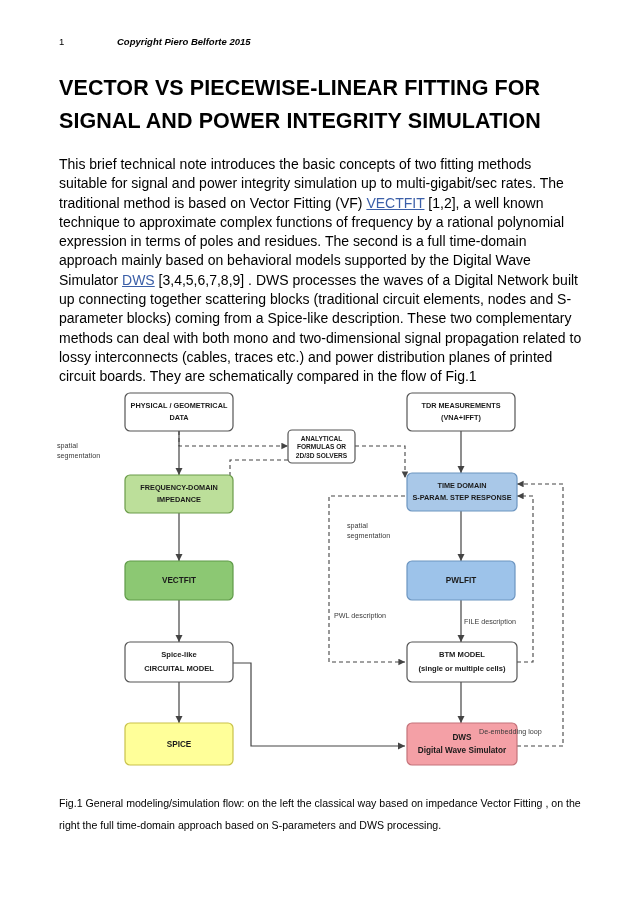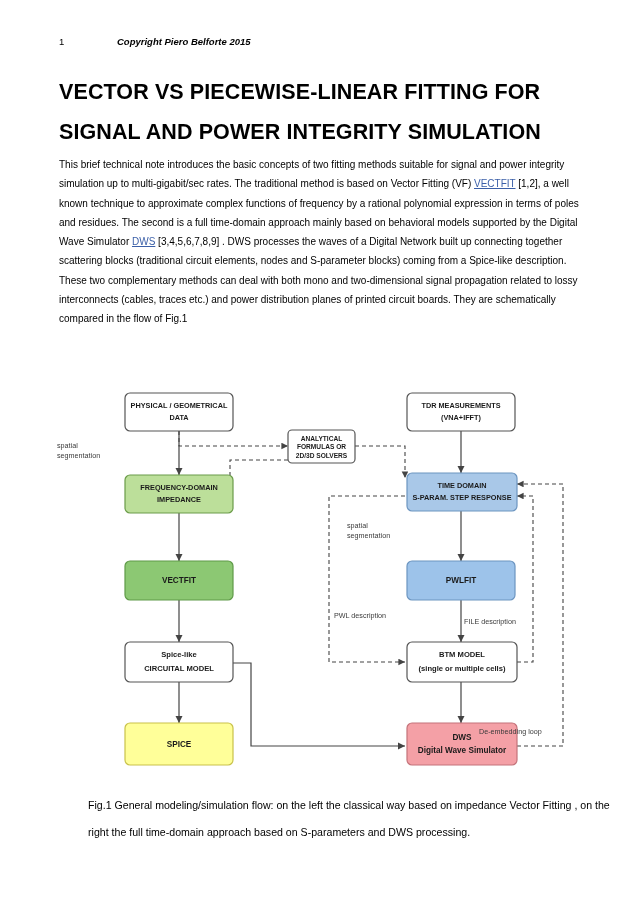--- a/index.html
+++ b/index.html
@@ -41,44 +41,43 @@
     font-size: 9.5px;
   }
   h1.title {
     position: absolute;
     left: 59px;
     top: 72px;
     width: 530px;
     margin: 0;
     font-size: 21.5px;
     font-weight: bold;
-    line-height: 40px;
+    line-height: 33px;
     letter-spacing: 0.1px;
   }
   .abstract {
     position: absolute;
     left: 59px;
     top: 155px;
     width: 523px;
-    font-size: 10px;
+    font-size: 14px;
     line-height: 19.3px;
     text-align: left;
   }
   .abstract a {
     color: #3b5fa8;
     text-decoration: underline;
   }
   .caption {
     position: absolute;
     left: 59px;
     top: 792px;
     width: 523px;
     font-size: 10.6px;
-    line-height: 27px;
-    margin-left: 29px;
+    line-height: 22px;
   }
   
   .figure {
     position: absolute;
     left: 55px;
     top: 368px;
     width: 530px;
     height: 415px;
     text-align: center;
   }

